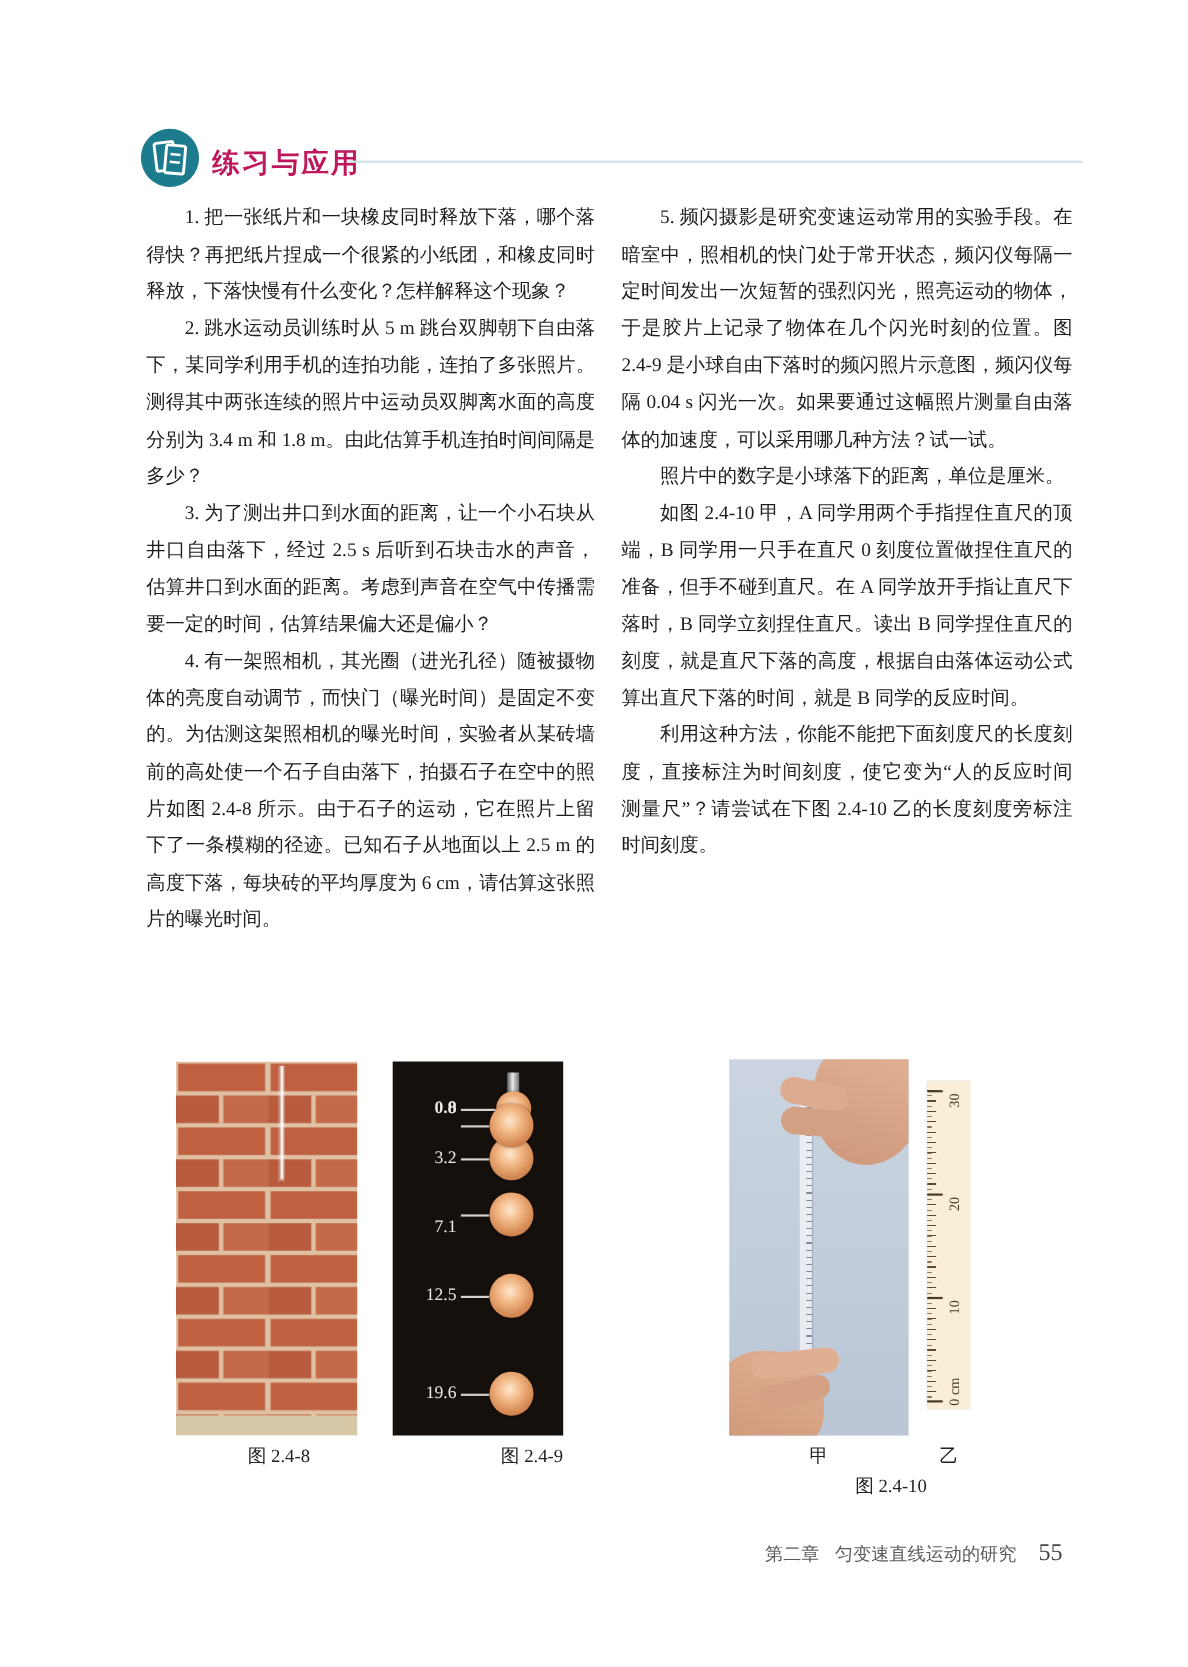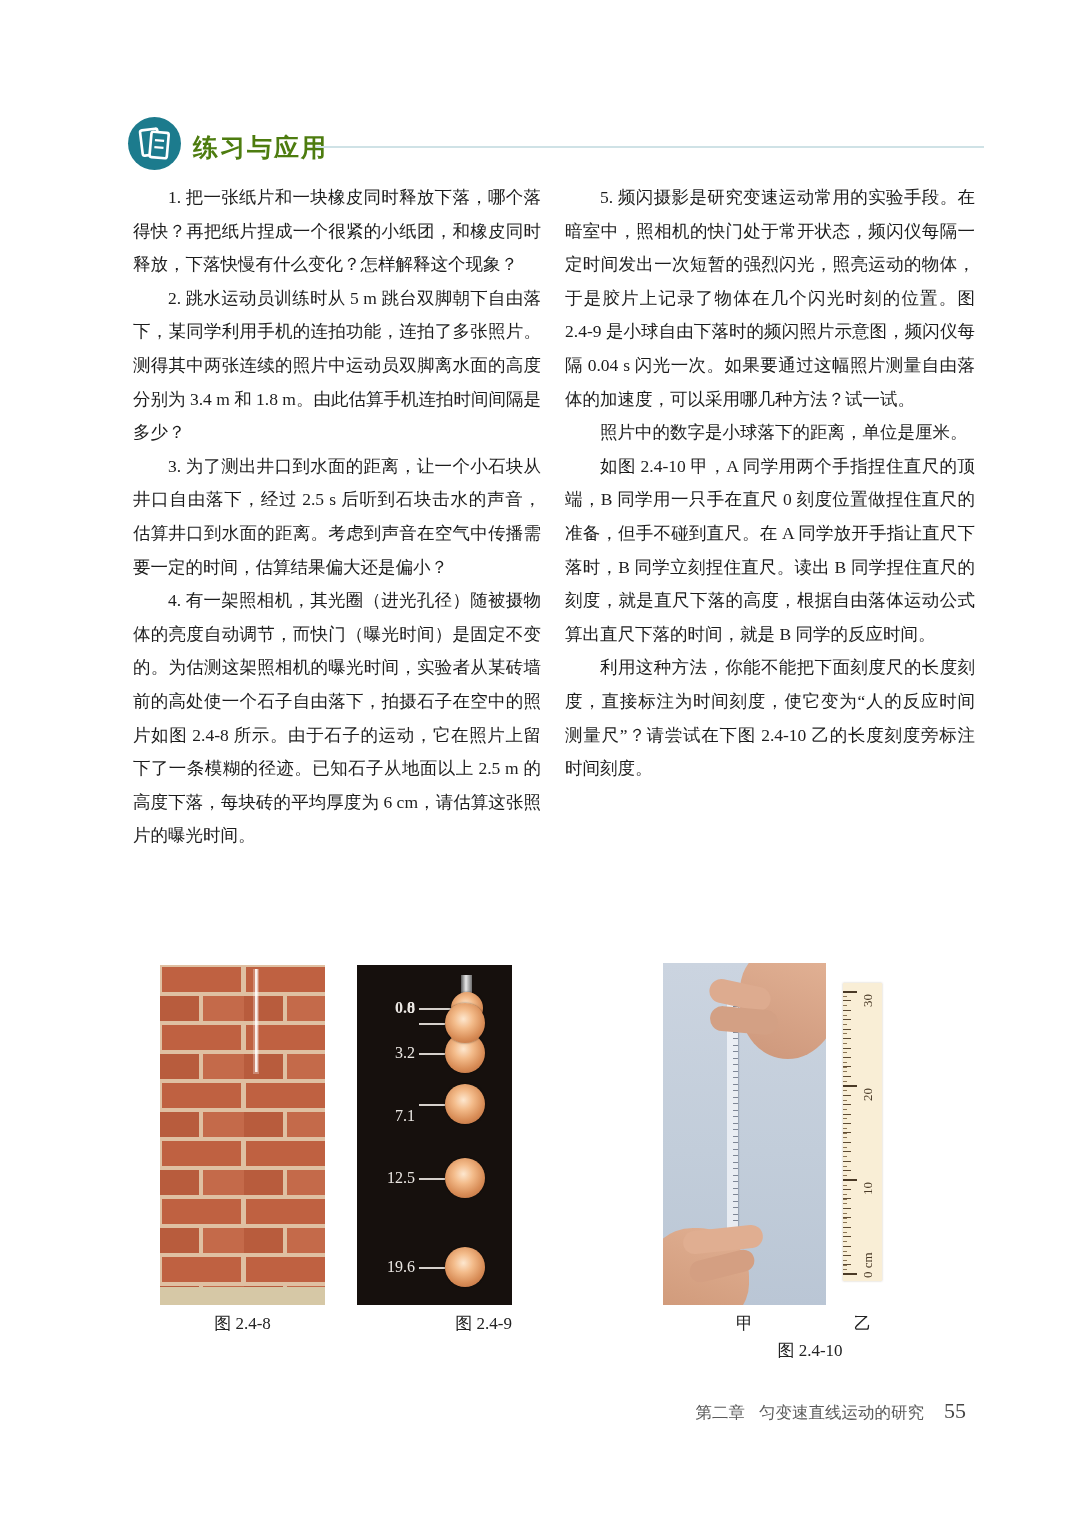--- a/index.html
+++ b/index.html
@@ -2,21 +2,21 @@
 <html lang="zh"><head>
 <meta charset="utf-8">
 <style>
   html,body{margin:0;padding:0;background:#ffffff;}
   .page{position:relative;width:1080px;height:1515px;background:#ffffff;overflow:hidden;
         font-family:"Liberation Serif","DejaVu Serif",serif;color:#1c1c1c;}
 
   
   .hd-icon{position:absolute;left:127px;top:116px;width:55px;height:55px;}
   .hd-title{position:absolute;left:193px;top:131px;font-family:"Liberation Sans","DejaVu Sans",sans-serif;
-            font-weight:bold;font-size:25px;letter-spacing:2px;color:#4d7c0f;}
+            font-weight:bold;font-size:25px;letter-spacing:2px;color:#be185d;}
   .hd-rule{position:absolute;left:316px;top:146px;width:668px;height:2px;background:#cfe2e6;}
 
   
   .col{position:absolute;top:181px;font-size:17.5px;line-height:33.6px;text-align:justify;}
   .col p{margin:0;text-indent:2em;}
   .col-left{left:133px;width:408px;}
   .col-right{left:565px;width:410px;}
 
   
   .fig-brick{position:absolute;left:160px;top:965px;width:165px;height:340px;}
@@ -111,21 +111,21 @@
           <rect x="-40" y="31" width="79" height="25" fill="#b85c3d"></rect>
           <rect x="43" y="31" width="79" height="25" fill="#c46a4a"></rect>
         </pattern>
       </defs>
       <rect width="165" height="322" fill="url(#brick)"></rect>
       <rect y="322" width="165" height="18" fill="#d6c8a6"></rect>
       <rect x="93" y="4" width="6" height="105" fill="#ffffff" opacity="0.28"></rect>
       <rect x="95" y="4" width="2.6" height="103" fill="#ffffff" opacity="0.88"></rect>
     </svg>
   </div>
-  <div class="cap" style="left:160px;top:1312px;width:165px;">图 2.4-8</div>
+  <div class="cap" style="left:171px;top:1312px;width:165px;">图 2.4-8</div>
 
   <div class="fig-strobe">
     <div class="rod"></div>
 
     <span class="sp-label" style="top:32px;">0</span>
     <div class="sp-line" style="top:43px;width:32px;"></div>
     <div class="sp-ball" style="left:94px;top:27px;width:32px;height:32px;z-index:1;"></div>
 
     <span class="sp-label" style="top:32px;font-weight:bold;">0.8</span>
     <div class="sp-line" style="top:58px;width:26px;"></div>

